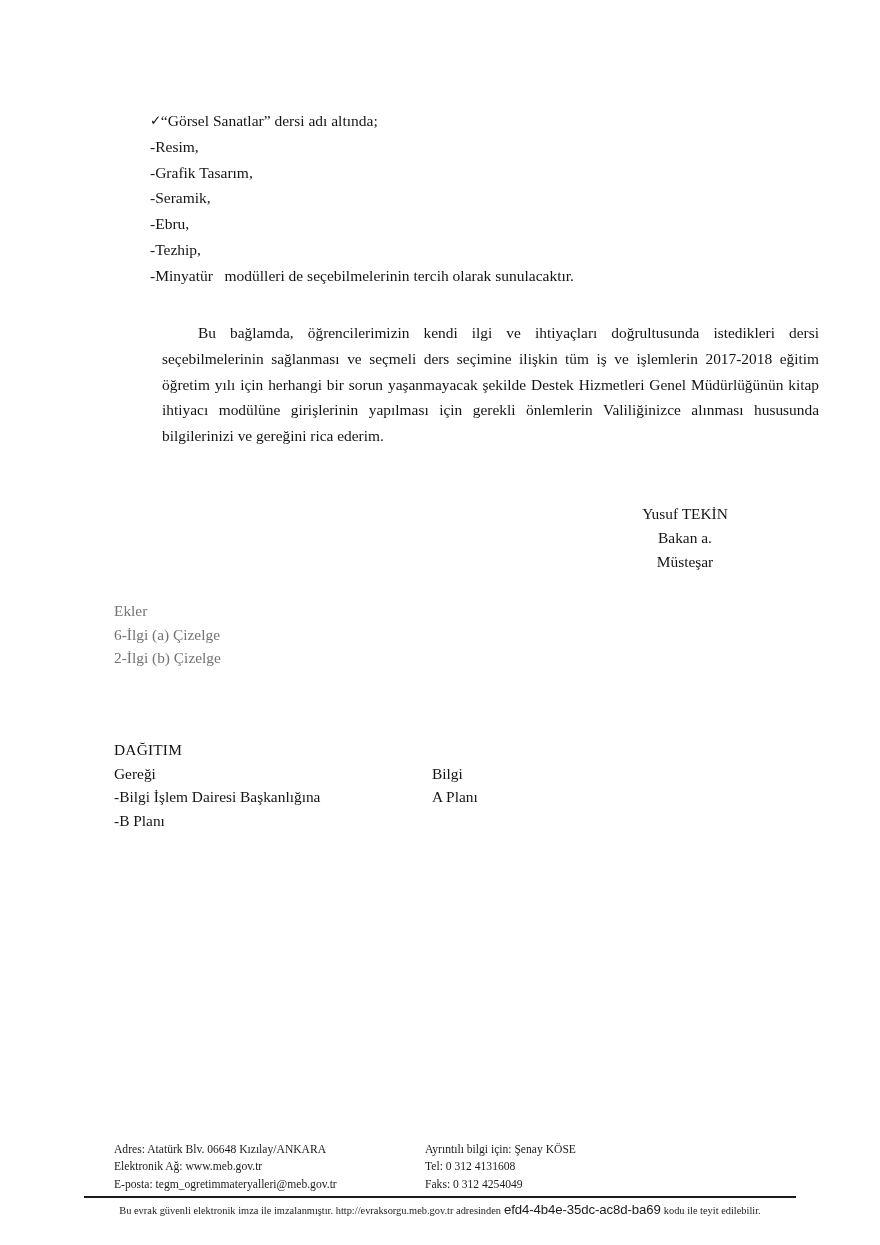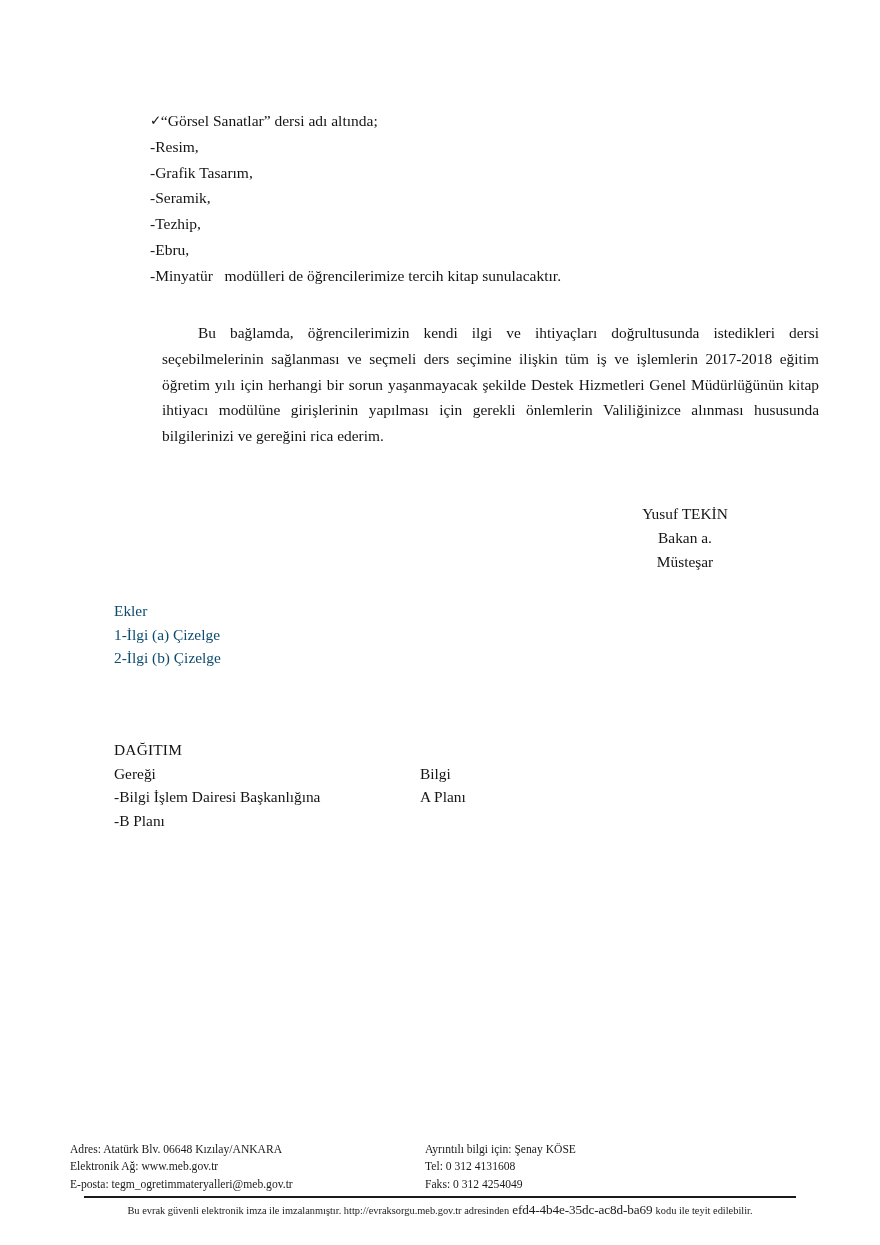--- a/index.html
+++ b/index.html
@@ -72,38 +72,39 @@
     color: #141414;
   }
 
   
   .attachments {
     position: absolute;
     left: 114px;
     top: 599px;
     font-size: 15.4px;
     line-height: 23.5px;
-    color: #0c4a6e;
+    color: #737373;
   }
 
   
   .distribution {
     position: absolute;
     left: 114px;
     top: 738px;
     width: 620px;
     font-size: 15.4px;
     line-height: 23.5px;
     color: #141414;
   }
   .dist-heading {
     letter-spacing: 0.2px;
   }
   .dist-row {
     display: flex;
+    gap: 12px;
   }
   .dist-col-left {
     width: 306px;
     flex: 0 0 306px;
   }
   .dist-col-right {
     flex: 1 1 auto;
   }
 
   
@@ -115,21 +116,21 @@
     font-size: 11.6px;
     line-height: 17.4px;
     color: #1a1a1a;
   }
   .footer-cols {
     display: flex;
   }
   .footer-left {
     width: 425px;
     flex: 0 0 425px;
-    padding-left: 70px;
+    padding-left: 114px;
     box-sizing: border-box;
   }
   .footer-right {
     flex: 1 1 auto;
     padding-left: 0;
     font-family: Liberation Serif, serif;
   }
 
   
   .bottom-rule {
@@ -145,53 +146,53 @@
     left: 0;
     top: 1202px;
     width: 880px;
     text-align: center;
     font-size: 10.4px;
     line-height: 15px;
     color: #1a1a1a;
     white-space: nowrap;
   }
   .esign-code {
-    font-family: Liberation Serif, serif;
+    font-family: Liberation Sans, sans-serif;
     font-size: 13.2px;
     letter-spacing: -0.1px;
     padding: 0 3px;
     text-align: right;
   }
 </style>
 </head>
 <body>
 
 <div class="page">
 
   <div class="module-list">
     <div class="line check-line"><span class="check-glyph">✓</span><span>“Görsel Sanatlar” dersi adı altında;</span></div>
     <div class="line">-Resim,</div>
     <div class="line">-Grafik Tasarım,</div>
     <div class="line">-Seramik,</div>
+    <div class="line">-Ebru,</div>
     <div class="line">-Tezhip,</div>
-    <div class="line">-Ebru,</div>
-    <div class="line">-Minyatür   modülleri de öğrencilerimize tercih kitap sunulacaktır.</div>
+    <div class="line">-Minyatür   modülleri de seçebilmelerinin tercih olarak sunulacaktır.</div>
   </div>
 
   <p class="body-paragraph">Bu bağlamda, öğrencilerimizin kendi ilgi ve ihtiyaçları doğrultusunda istedikleri dersi seçebilmelerinin sağlanması ve seçmeli ders seçimine ilişkin tüm iş ve işlemlerin  2017-2018 eğitim öğretim yılı için  herhangi bir sorun yaşanmayacak şekilde Destek Hizmetleri Genel Müdürlüğünün kitap ihtiyacı modülüne girişlerinin yapılması için gerekli önlemlerin Valiliğinizce alınması hususunda bilgilerinizi ve gereğini rica ederim.</p>
 
   <div class="signature">
     <div>Yusuf TEKİN</div>
     <div>Bakan a.</div>
     <div>Müsteşar</div>
   </div>
 
   <div class="attachments">
     <div>Ekler</div>
-    <div>1-İlgi (a) Çizelge</div>
+    <div>6-İlgi (a) Çizelge</div>
     <div>2-İlgi (b) Çizelge</div>
   </div>
 
   <div class="distribution">
     <div class="dist-heading">DAĞITIM</div>
     <div class="dist-row">
       <div class="dist-col-left">Gereği</div>
       <div class="dist-col-right">Bilgi</div>
     </div>
     <div class="dist-row">

